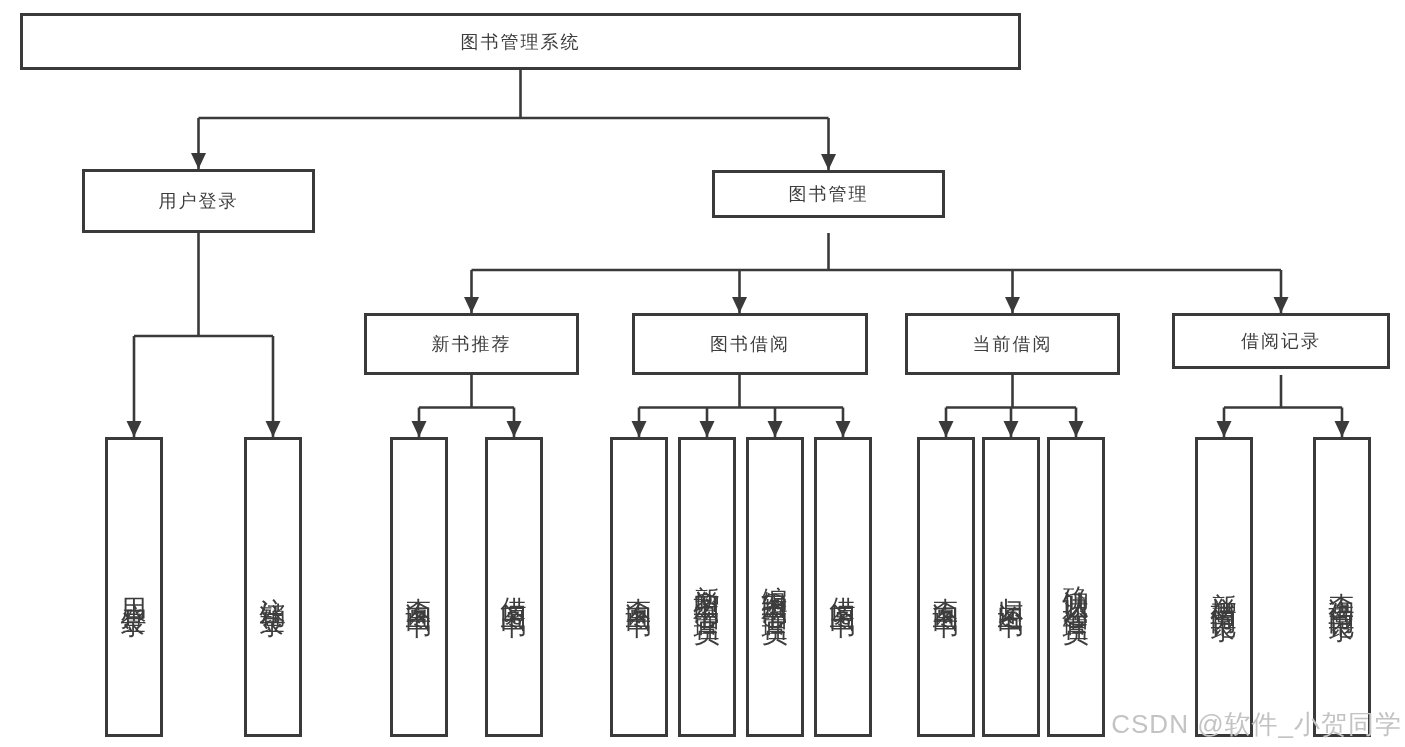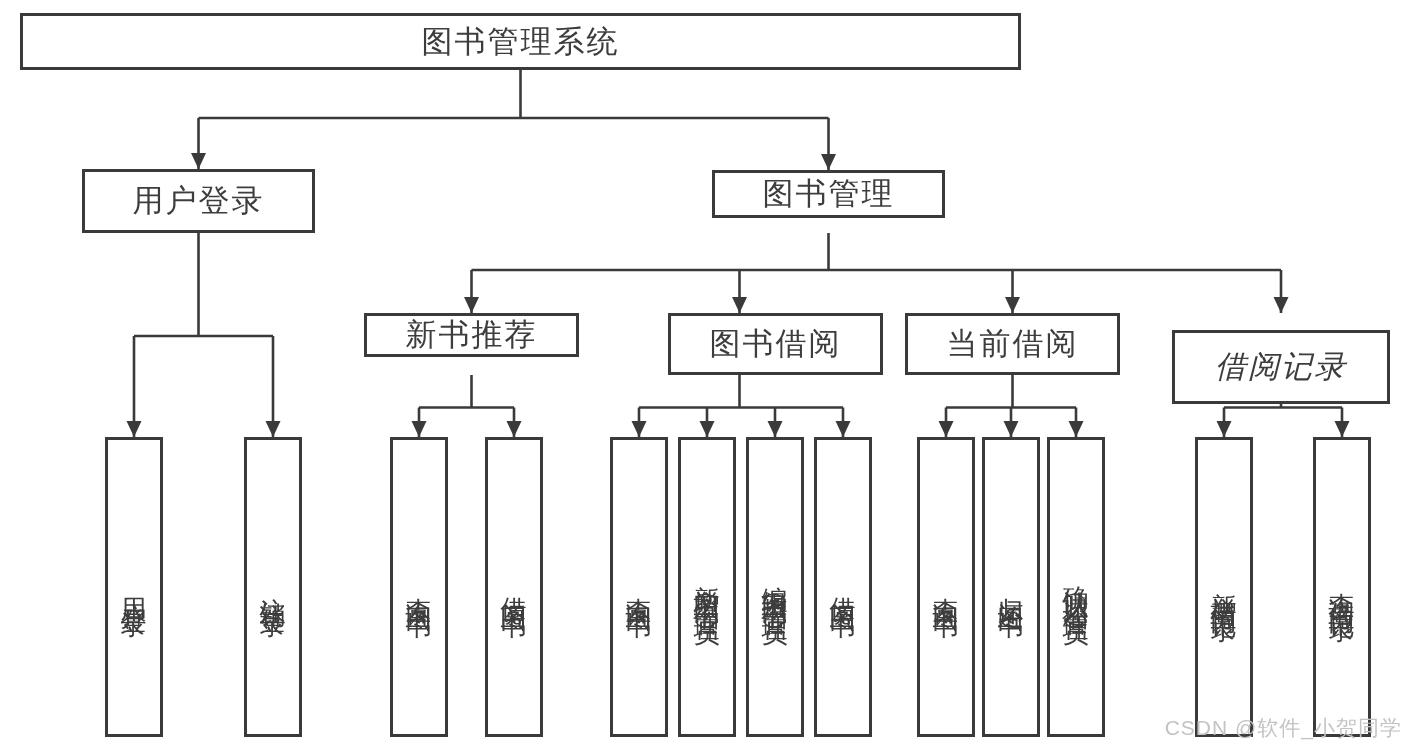--- a/index.html
+++ b/index.html
@@ -26,36 +26,36 @@
     box-sizing: border-box;
     background: #ffffff;
     border: 3px solid #3a3a3a;
     color: #3d3d3d;
     display: flex;
     align-items: center;
     justify-content: center;
     text-align: center;
   }
   .h-box {
-    font-size: 31px;
+    font-size: 18px;
     letter-spacing: 2px;
     white-space: nowrap;
   }
   .v-box {
     writing-mode: vertical-rl;
     text-orientation: mixed;
     font-size: 26px;
     letter-spacing: 5px;
     line-height: 1;
   }
   .watermark {
     position: absolute;
     right: 3px;
     bottom: 5px;
-    font-size: 21px;
+    font-size: 26px;
     letter-spacing: 1px;
     color: #c3c3c3;
     white-space: nowrap;
     margin-left: 16px;
   }
 </style>
 </head>
 <body>
 
 <div class="canvas">
@@ -108,24 +108,24 @@
       <path d="M1224 407.5 V437" marker-end="url(#arrow)"></path>
       <path d="M1342 407.5 V437" marker-end="url(#arrow)"></path>
     </g>
   </svg>
 
   <div class="box h-box" style="left:20px; top:13px; width:1001px; height:57px;">图书管理系统</div>
 
   <div class="box h-box" style="left:82px; top:169px; width:233px; height:64px;">用户登录</div>
   <div class="box h-box" style="left:712px; top:170px; width:233px; height:48px;">图书管理</div>
 
-  <div class="box h-box" style="left:364px; top:313px; width:215px; height:44px;">新书推荐</div>
-  <div class="box h-box" style="left:632px; top:313px; width:215px; height:62px;margin-left:36px;">图书借阅</div>
+  <div class="box h-box" style="left:364px; top:313px; width:215px; height:62px;">新书推荐</div>
+  <div class="box h-box" style="left:632px; top:313px; width:236px; height:62px;">图书借阅</div>
   <div class="box h-box" style="left:905px; top:313px; width:215px; height:62px;text-align:right;">当前借阅</div>
-  <div class="box h-box" style="left:1172px; top:330px; width:218px; height:74px;font-style:italic;">借阅记录</div>
+  <div class="box h-box" style="left:1172px; top:313px; width:218px; height:56px;">借阅记录</div>
 
   <div class="box v-box" style="left:105px; top:437px; width:58px; height:300px;">用户登录</div>
   <div class="box v-box" style="left:244px; top:437px; width:58px; height:300px;">注销登录</div>
 
   <div class="box v-box" style="left:390px; top:437px; width:58px; height:300px;">查询图书</div>
   <div class="box v-box" style="left:485px; top:437px; width:58px; height:300px;">借阅图书</div>
 
   <div class="box v-box" style="left:610px; top:437px; width:58px; height:300px;">查询图书</div>
   <div class="box v-box" style="left:678px; top:437px; width:58px; height:300px;">新增图书（管理员）</div>
   <div class="box v-box" style="left:746px; top:437px; width:58px; height:300px;">编辑图书（管理员）</div>

